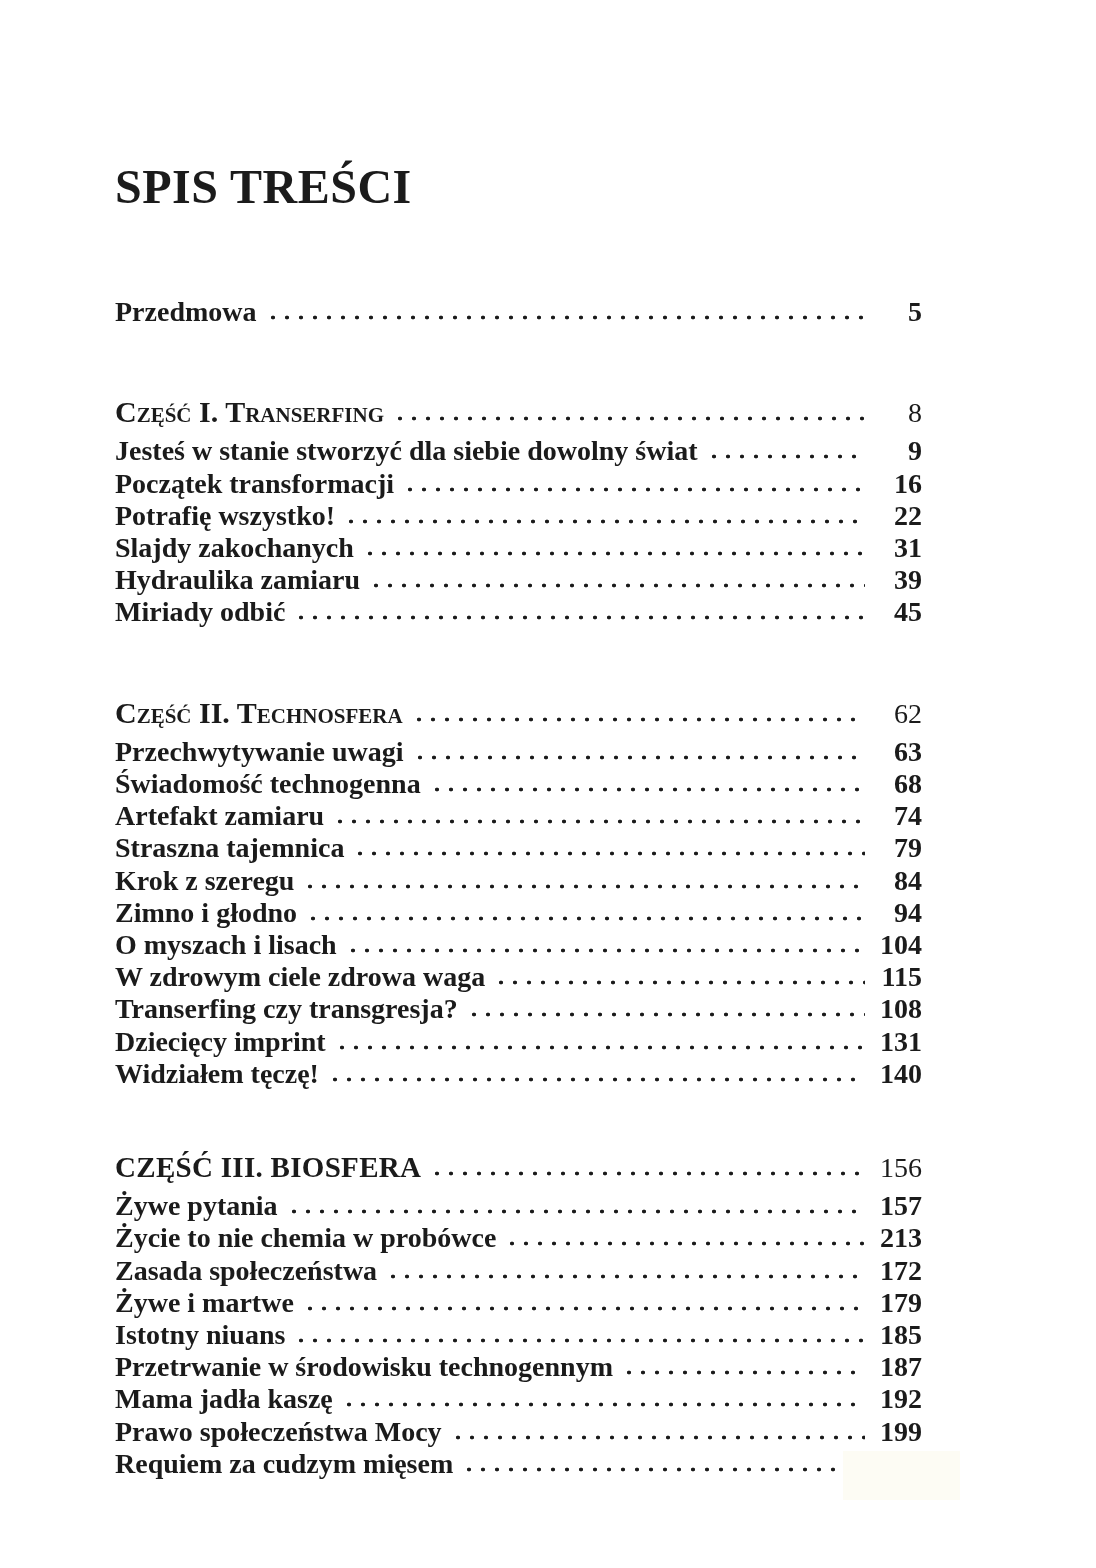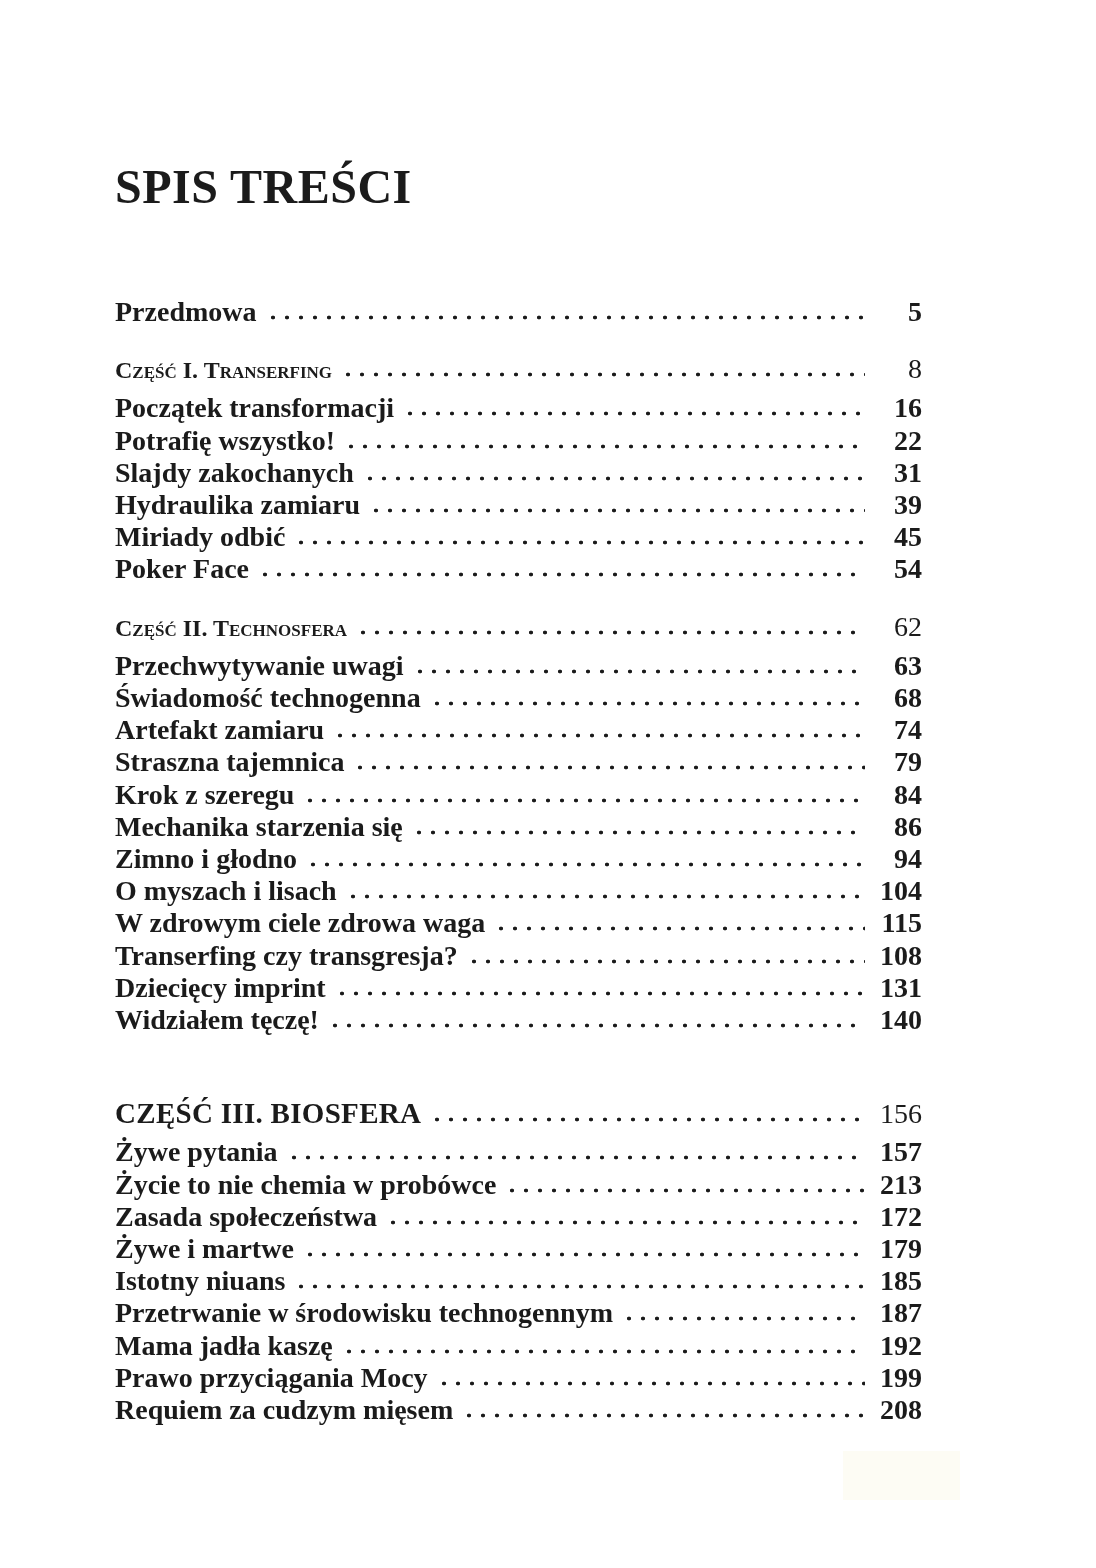--- a/index.html
+++ b/index.html
@@ -60,21 +60,22 @@
     white-space: nowrap;
   }
   
   .toc-row.section-smallcaps,
   .toc-row.section-caps {
     font-weight: 700;
     margin: 25px 0 6px 0;
   }
   .toc-row.section-smallcaps .label {
     font-variant: small-caps;
-    font-size: 24px;
+    font-size: 30px;
+    margin-top: 43px;
   }
   .toc-row.section-caps .label {
     font-size: 29px;
     letter-spacing: 0.3px;
     margin-top: 36px;
   }
   .toc-row.section-smallcaps .pagenum,
   .toc-row.section-caps .pagenum {
     font-weight: 400;
   }
@@ -100,20 +101,25 @@
     <span class="dots"></span>
     <span class="pagenum">5</span>
   </div>
 
   <div class="toc-row section-smallcaps">
     <span class="label">Część I. Transerfing</span>
     <span class="dots"></span>
     <span class="pagenum">8</span>
   </div>
 
+  <div class="toc-row chapter">
+    <span class="label">Jesteś w stanie stworzyć dla siebie dowolny świat</span>
+    <span class="dots"></span>
+    <span class="pagenum">9</span>
+  </div>
 
   <div class="toc-row chapter">
     <span class="label">Początek transformacji</span>
     <span class="dots"></span>
     <span class="pagenum">16</span>
   </div>
 
   <div class="toc-row chapter">
     <span class="label">Potrafię wszystko!</span>
     <span class="dots"></span>
@@ -131,25 +137,20 @@
     <span class="dots"></span>
     <span class="pagenum">39</span>
   </div>
 
   <div class="toc-row chapter">
     <span class="label">Miriady odbić</span>
     <span class="dots"></span>
     <span class="pagenum">45</span>
   </div>
 
-  <div class="toc-row chapter">
-    <span class="label">Poker Face</span>
-    <span class="dots"></span>
-    <span class="pagenum">54</span>
-  </div>
 
   <div class="toc-row section-smallcaps">
     <span class="label">Część II. Technosfera</span>
     <span class="dots"></span>
     <span class="pagenum">62</span>
   </div>
 
   <div class="toc-row chapter">
     <span class="label">Przechwytywanie uwagi</span>
     <span class="dots"></span>
@@ -173,25 +174,20 @@
     <span class="dots"></span>
     <span class="pagenum">79</span>
   </div>
 
   <div class="toc-row chapter">
     <span class="label">Krok z szeregu</span>
     <span class="dots"></span>
     <span class="pagenum">84</span>
   </div>
 
-  <div class="toc-row chapter">
-    <span class="label">Mechanika starzenia się</span>
-    <span class="dots"></span>
-    <span class="pagenum">86</span>
-  </div>
 
   <div class="toc-row chapter">
     <span class="label">Zimno i głodno</span>
     <span class="dots"></span>
     <span class="pagenum">94</span>
   </div>
 
   <div class="toc-row chapter">
     <span class="label">O myszach i lisach</span>
     <span class="dots"></span>
@@ -264,21 +260,21 @@
     <span class="pagenum">187</span>
   </div>
 
   <div class="toc-row chapter">
     <span class="label">Mama jadła kaszę</span>
     <span class="dots"></span>
     <span class="pagenum">192</span>
   </div>
 
   <div class="toc-row chapter">
-    <span class="label">Prawo przyciągania Mocy</span>
+    <span class="label">Prawo społeczeństwa Mocy</span>
     <span class="dots"></span>
     <span class="pagenum">199</span>
   </div>
 
   <div class="toc-row chapter">
     <span class="label">Requiem za cudzym mięsem</span>
     <span class="dots"></span>
     <span class="pagenum">208</span>
   </div>
 </div>

